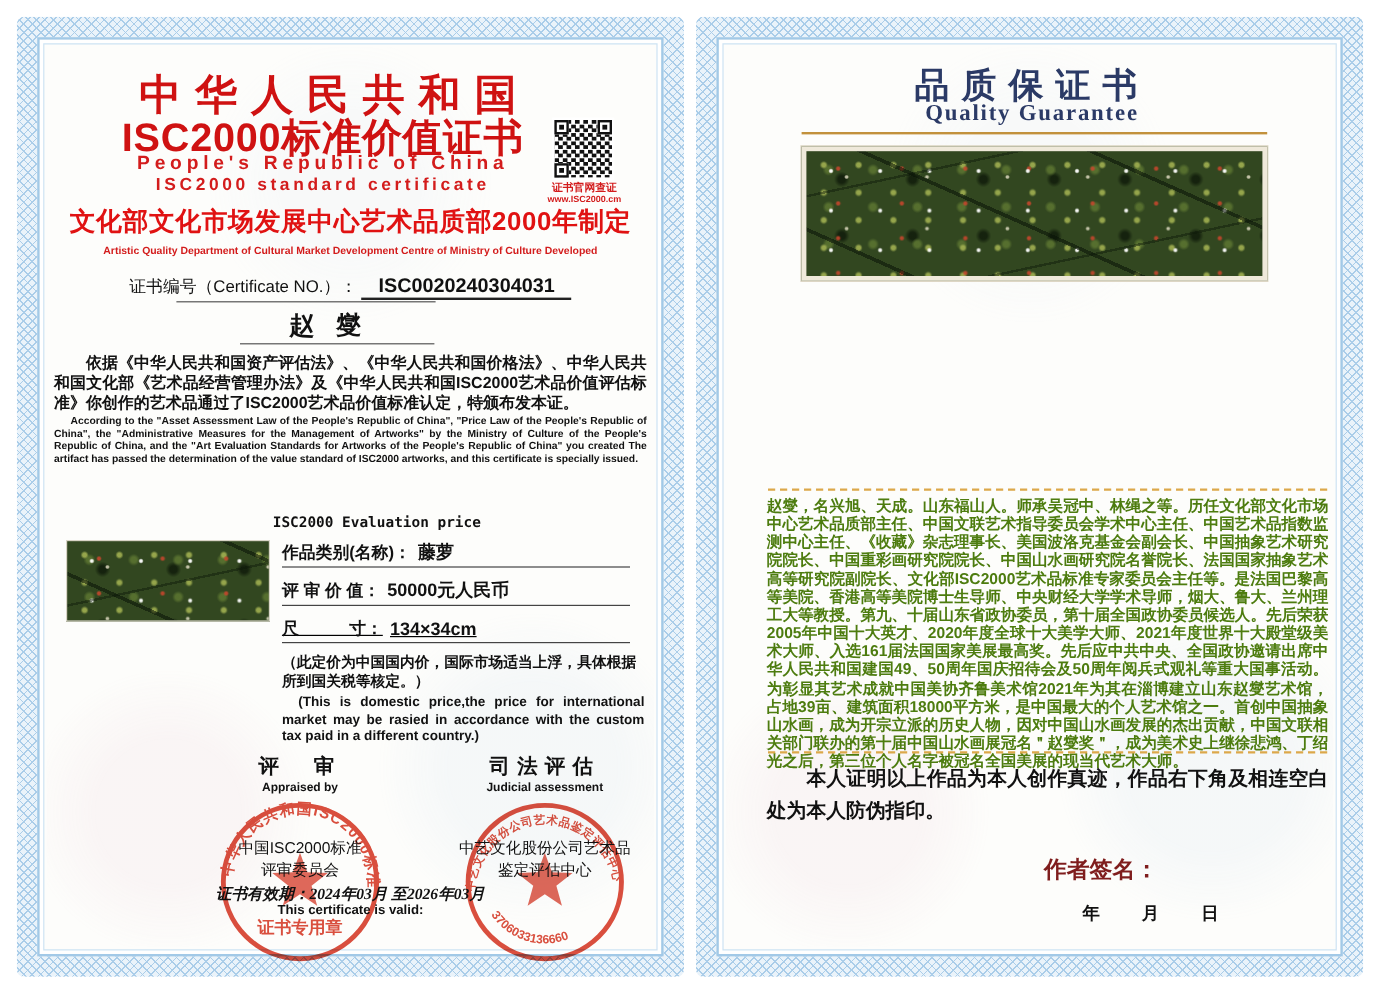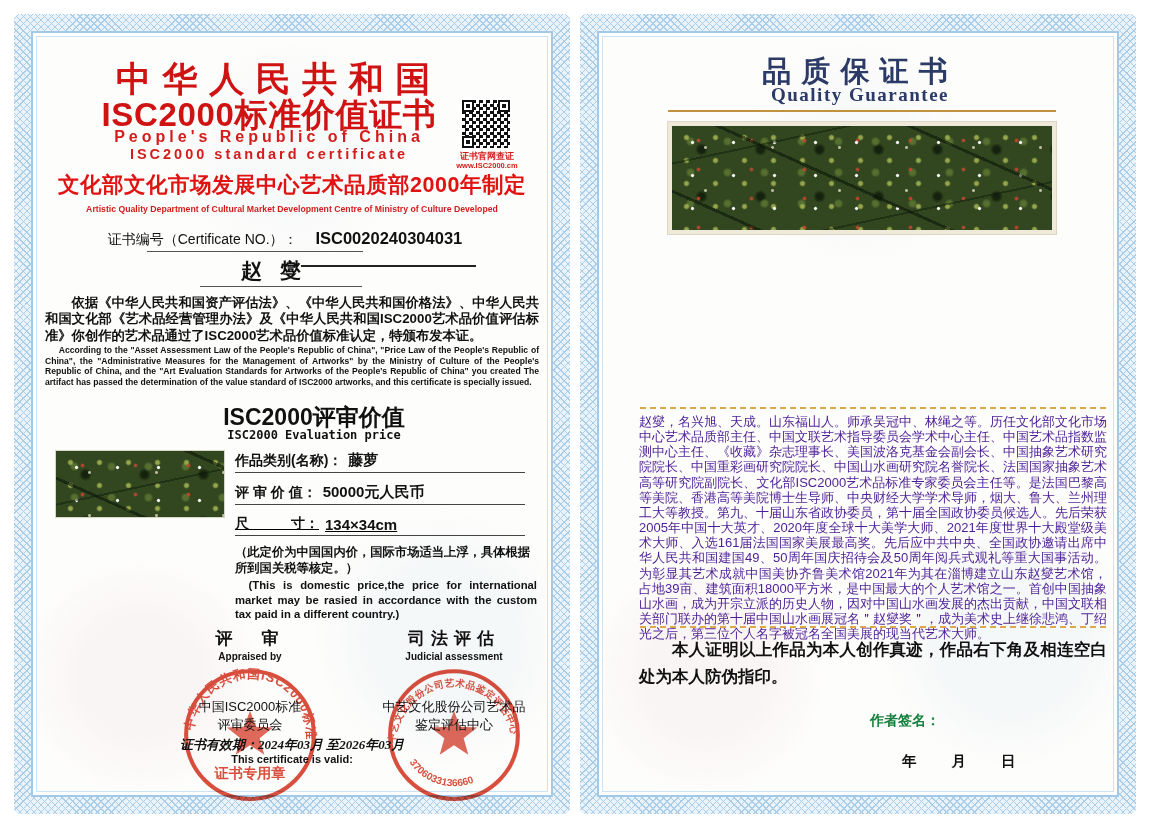--- a/index.html
+++ b/index.html
@@ -34,21 +34,21 @@
   .finder { position:absolute; width:12px; height:12px; border:2px solid #111; background:#fff; }
   .finder::after { content:""; position:absolute; inset:2px; background:#111; }
   .f1 { top:0; left:0; } .f2 { top:0; right:0; } .f3 { bottom:0; left:0; }
   .qr-cap1 { top:136px; left:438px; width:70px; text-align:center; color:#d31c1c; font-size:9px; font-weight:bold; }
   .qr-cap2 { top:147px; left:438px; width:70px; text-align:center; color:#d31c1c; font-size:7.5px; font-weight:bold; }
 
   .banner-cn { top:156px; left:32px; width:492px; text-align:center; color:#e01212; font-size:21.5px; font-weight:900; letter-spacing:.5px; }
   .banner-en { top:190px; left:32px; width:492px; text-align:center; color:#d31c1c; font-size:8.7px; font-weight:bold; }
 
   .certline { top:215px; left:30px; width:496px; text-align:center; font-size:14px; color:#111; }
-  .certline .no { font-size:16.5px; font-weight:bold; border-bottom:2px solid #222; padding:0 14px 18px; }
+  .certline .no { font-size:16.5px; font-weight:bold; border-bottom:2px solid #222; padding:0 14px 1px; }
 
   .name-upline { top:237px; left:133px; width:216px; border-top:1.5px solid #555; }
   .artist-name { top:243px; left:30px; width:460px; text-align:center; font-size:21px; font-weight:bold; color:#111; letter-spacing:6px; }
   .name-underline { top:272px; left:186px; width:162px; border-top:1.5px solid #555; }
 
   .body-cn { top:281px; left:31px; width:494px; font-size:13.3px; font-weight:600; line-height:16.3px; text-align:justify; text-indent:2em; color:#111; }
   .body-en { top:331px; left:31px; width:494px; font-size:8.6px; font-weight:bold; line-height:10.6px; text-align:justify; text-indent:1.6em; color:#111; }
 
   .sec-cn { top:388px; left:90px; width:420px; text-align:center; font-size:23px; font-weight:900; color:#111; }
   .sec-en { top:414px; left:90px; width:420px; text-align:center; font-size:12px; font-weight:bold; font-family:"DejaVu Sans Mono", monospace; color:#111; }
@@ -86,23 +86,23 @@
   .valid-en { top:739px; left:30px; width:496px; text-align:center; font-size:11px; font-weight:bold; color:#111; z-index:3; }
   .license { top:752px; left:20px; width:516px; text-align:center; font-size:13.5px; color:#111; z-index:3; }
 
   
   .r-title-cn { top:38px; left:30px; width:500px; text-align:center; color:#2b3a66; font-size:29px; font-weight:bold; font-family:"Liberation Serif", serif; letter-spacing:.35em; }
   .r-title-en { top:70px; left:30px; width:500px; text-align:center; color:#2b3a66; font-size:19px; font-weight:bold; font-family:"Liberation Serif", serif; letter-spacing:1.5px; }
   .gold-line { top:96px; left:88px; width:388px; border-top:2px solid #c2913c; }
   .r-artwork { top:108px; left:88px; width:388px; height:112px; border:4px solid #efe9da; box-shadow:0 0 0 1px #ddd6c4; }
   .dash { left:60px; width:466px; border-top:2px dashed #dca84a; }
   .dash1 { top:393px; } .dash2 { top:612px; }
-  .bio { top:400px; left:59px; width:468px; font-size:13px; font-weight:400; line-height:15.15px; text-align:justify; color:#4c1d95; }
+  .bio { top:400px; left:59px; width:468px; font-size:13px; font-weight:700; line-height:15.15px; text-align:justify; color:#4d7c0f; }
   .statement { top:622px; left:59px; width:468px; font-size:16.5px; font-weight:bold; line-height:27px; text-align:justify; text-indent:2em; color:#111; }
-  .sig { top:698px; left:290px; font-size:14px; font-weight:bold; color:#15803d; }
+  .sig { top:698px; left:290px; font-size:19px; font-weight:bold; color:#7f1d1d; }
   .datefields { top:738px; left:322px; font-size:14.5px; font-weight:bold; color:#111; letter-spacing:2px; }
 
   .sealtext { fill:#d8402e; font-weight:bold; }
 </style>
 </head>
 <body>
 
 <div class="page page-left">
   <div class="band"></div>
   <div class="sheet"></div>
@@ -128,21 +128,20 @@
     <span class="no">ISC0020240304031</span>
   </div>
 
   <div class="abs name-upline"></div>
   <div class="abs artist-name">赵 燮</div>
   <div class="abs name-underline"></div>
 
   <div class="abs body-cn">依据《中华人民共和国资产评估法》、《中华人民共和国价格法》、中华人民共和国文化部《艺术品经营管理办法》及《中华人民共和国ISC2000艺术品价值评估标准》你创作的艺术品通过了ISC2000艺术品价值标准认定，特颁布发本证。</div>
   <div class="abs body-en">According to the "Asset Assessment Law of the People's Republic of China", "Price Law of the People's Republic of China", the "Administrative Measures for the Management of Artworks" by the Ministry of Culture of the People's Republic of China, and the "Art Evaluation Standards for Artworks of the People's Republic of China" you created The artifact has passed the determination of the value standard of ISC2000 artworks, and this certificate is specially issued.</div>
 
-  <div class="abs sec-cn">ISC2000评审价值</div>
   <div class="abs sec-en">ISC2000 Evaluation price</div>
 
   <div class="abs paint thumb"></div>
 
   <div class="abs fieldrow fr1">
     <span class="lb">作品类别(名称)：</span>
     <span class="val">藤萝</span>
   </div>
   <div class="abs fieldrow fr2">
     <span class="lb">评 审 价 值：</span>

